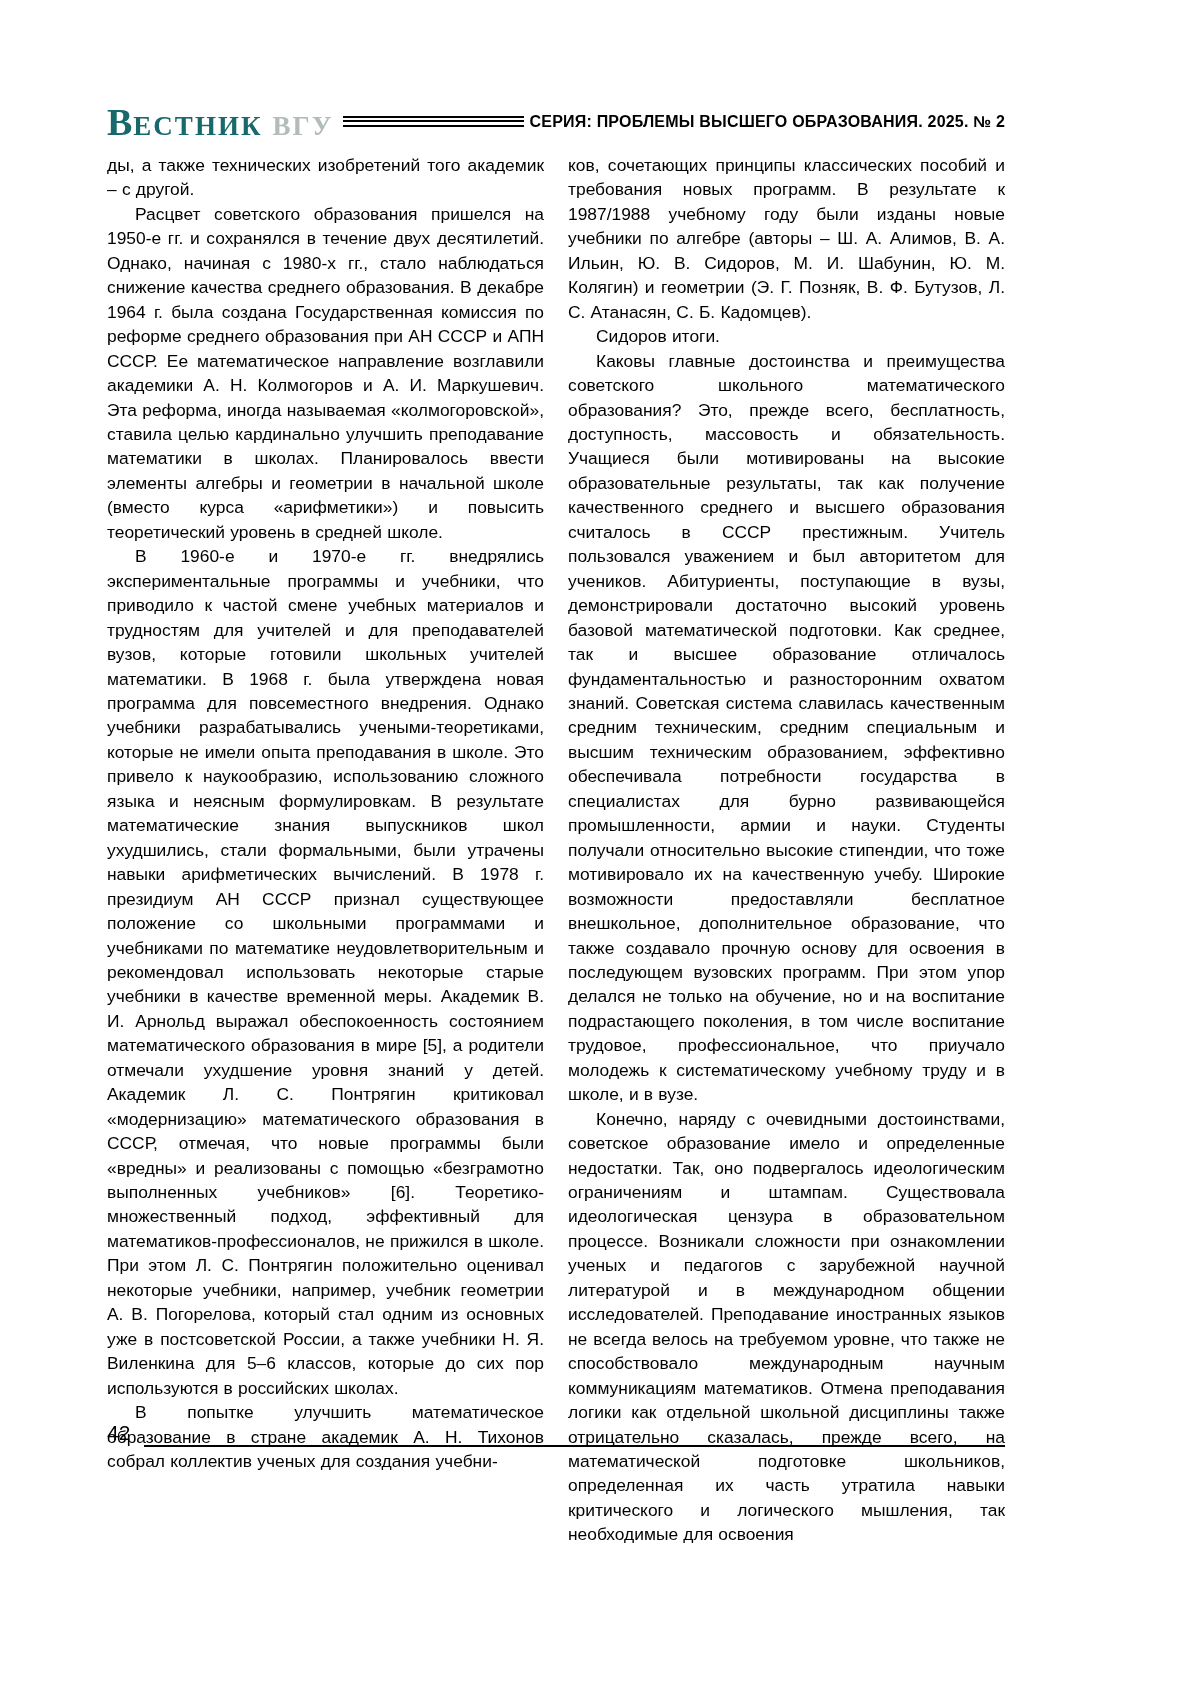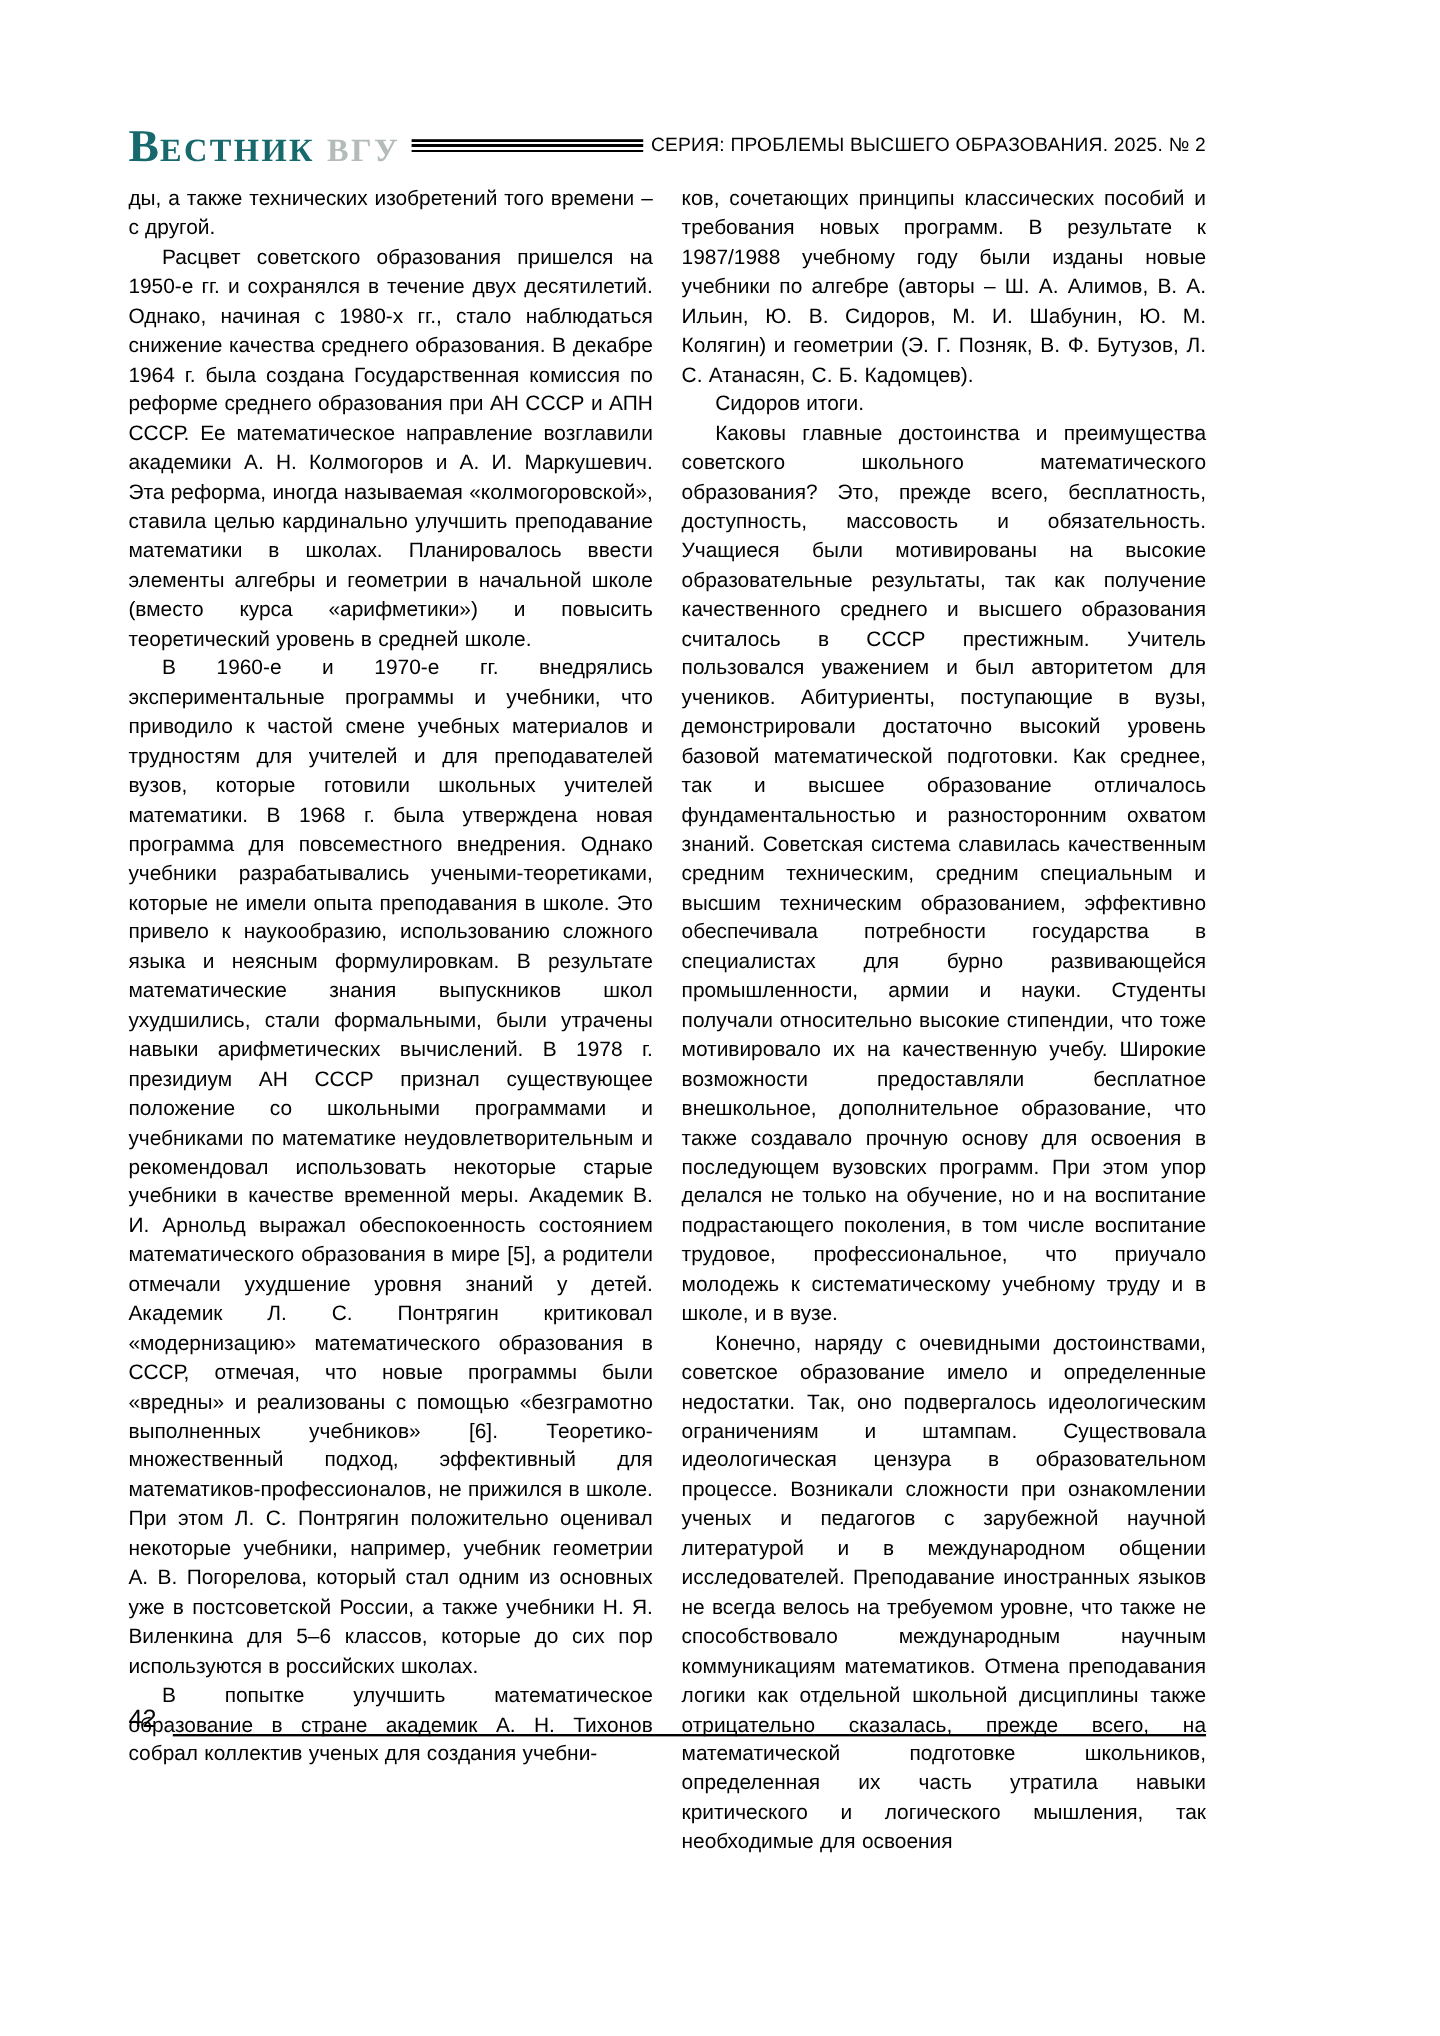--- a/index.html
+++ b/index.html
@@ -52,21 +52,21 @@
     letter-spacing:2px;
   }
   .stripes{
     flex:1;
     height:13px;
     margin:0 6px 0 10px;
     background:repeating-linear-gradient(to bottom,#000 0 2px,transparent 2px 4.4px);
   }
   .series{
     font-size:16px;
-    font-weight:normal;
+    font-weight:bold;
     white-space:nowrap;
     letter-spacing:0.2px;
   }
   
   .columns{
     display:flex;
     gap:24px;
     margin-top:12px;
   }
   .column{
@@ -118,21 +118,21 @@
       <span class="logo-initial">В</span>
         <span class="logo-rest">ЕСТНИК</span>
       <span class="logo-suffix">ВГУ</span>
     </div>
     <div class="stripes"></div>
     <div class="series">СЕРИЯ: ПРОБЛЕМЫ ВЫСШЕГО ОБРАЗОВАНИЯ. 2025. № 2</div>
   </header>
 
   <main class="columns">
     <section class="column">
-      <p class="para continuation">ды, а также технических изобретений того времени – с другой.</p>
+      <p class="para continuation">ды, а также технических изобретений того академик – с другой.</p>
       <p class="para">Расцвет советского образования пришелся на 1950-е гг. и сохранялся в течение двух десятилетий. Однако, начиная с 1980-х гг., стало наблюдаться снижение качества среднего образования. В декабре 1964 г. была создана Государственная комиссия по реформе среднего образования при АН СССР и АПН СССР. Ее математическое направление возглавили академики А. Н. Колмогоров и А. И. Маркушевич. Эта реформа, иногда называемая «колмогоровской», ставила целью кардинально улучшить преподавание математики в школах. Планировалось ввести элементы алгебры и геометрии в начальной школе (вместо курса «арифметики») и повысить теоретический уровень в средней школе.</p>
       <p class="para">В 1960-е и 1970-е гг. внедрялись экспериментальные программы и учебники, что приводило к частой смене учебных материалов и трудностям для учителей и для преподавателей вузов, которые готовили школьных учителей математики. В 1968 г. была утверждена новая программа для повсеместного внедрения. Однако учебники разрабатывались учеными-теоретиками, которые не имели опыта преподавания в школе. Это привело к наукообразию, использованию сложного языка и неясным формулировкам. В результате математические знания выпускников школ ухудшились, стали формальными, были утрачены навыки арифметических вычислений. В 1978 г. президиум АН СССР признал существующее положение со школьными программами и учебниками по математике неудовлетворительным и рекомендовал использовать некоторые старые учебники в качестве временной меры. Академик В. И. Арнольд выражал обеспокоенность состоянием математического образования в мире [5], а родители отмечали ухудшение уровня знаний у детей. Академик Л. С. Понтрягин критиковал «модернизацию» математического образования в СССР, отмечая, что новые программы были «вредны» и реализованы с помощью «безграмотно выполненных учебников» [6]. Теоретико-множественный подход, эффективный для математиков-профессионалов, не прижился в школе. При этом Л. С. Понтрягин положительно оценивал некоторые учебники, например, учебник геометрии А. В. Погорелова, который стал одним из основных уже в постсоветской России, а также учебники Н. Я. Виленкина для 5–6 классов, которые до сих пор используются в российских школах.</p>
       <p class="para">В попытке улучшить математическое образование в стране академик А. Н. Тихонов собрал коллектив ученых для создания учебни-</p>
     </section>
     <section class="column">
       <p class="para continuation">ков, сочетающих принципы классических пособий и требования новых программ. В результате к 1987/1988 учебному году были изданы новые учебники по алгебре (авторы – Ш. А. Алимов, В. А. Ильин, Ю. В. Сидоров, М. И. Шабунин, Ю. М. Колягин) и геометрии (Э. Г. Позняк, В. Ф. Бутузов, Л. С. Атанасян, С. Б. Кадомцев).</p>
       <p class="para">Сидоров итоги.</p>
       <p class="para">Каковы главные достоинства и преимущества советского школьного математического образования? Это, прежде всего, бесплатность, доступность, массовость и обязательность. Учащиеся были мотивированы на высокие образовательные результаты, так как получение качественного среднего и высшего образования считалось в СССР престижным. Учитель пользовался уважением и был авторитетом для учеников. Абитуриенты, поступающие в вузы, демонстрировали достаточно высокий уровень базовой математической подготовки. Как среднее, так и высшее образование отличалось фундаментальностью и разносторонним охватом знаний. Советская система славилась качественным средним техническим, средним специальным и высшим техническим образованием, эффективно обеспечивала потребности государства в специалистах для бурно развивающейся промышленности, армии и науки. Студенты получали относительно высокие стипендии, что тоже мотивировало их на качественную учебу. Широкие возможности предоставляли бесплатное внешкольное, дополнительное образование, что также создавало прочную основу для освоения в последующем вузовских программ. При этом упор делался не только на обучение, но и на воспитание подрастающего поколения, в том числе воспитание трудовое, профессиональное, что приучало молодежь к систематическому учебному труду и в школе, и в вузе.</p>
       <p class="para">Конечно, наряду с очевидными достоинствами, советское образование имело и определенные недостатки. Так, оно подвергалось идеологическим ограничениям и штампам. Существовала идеологическая цензура в образовательном процессе. Возникали сложности при ознакомлении ученых и педагогов с зарубежной научной литературой и в международном общении исследователей. Преподавание иностранных языков не всегда велось на требуемом уровне, что также не способствовало международным научным коммуникациям математиков. Отмена преподавания логики как отдельной школьной дисциплины также отрицательно сказалась, прежде всего, на математической подготовке школьников, определенная их часть утратила навыки критического и логического мышления, так необходимые для освоения</p>
     </section>

